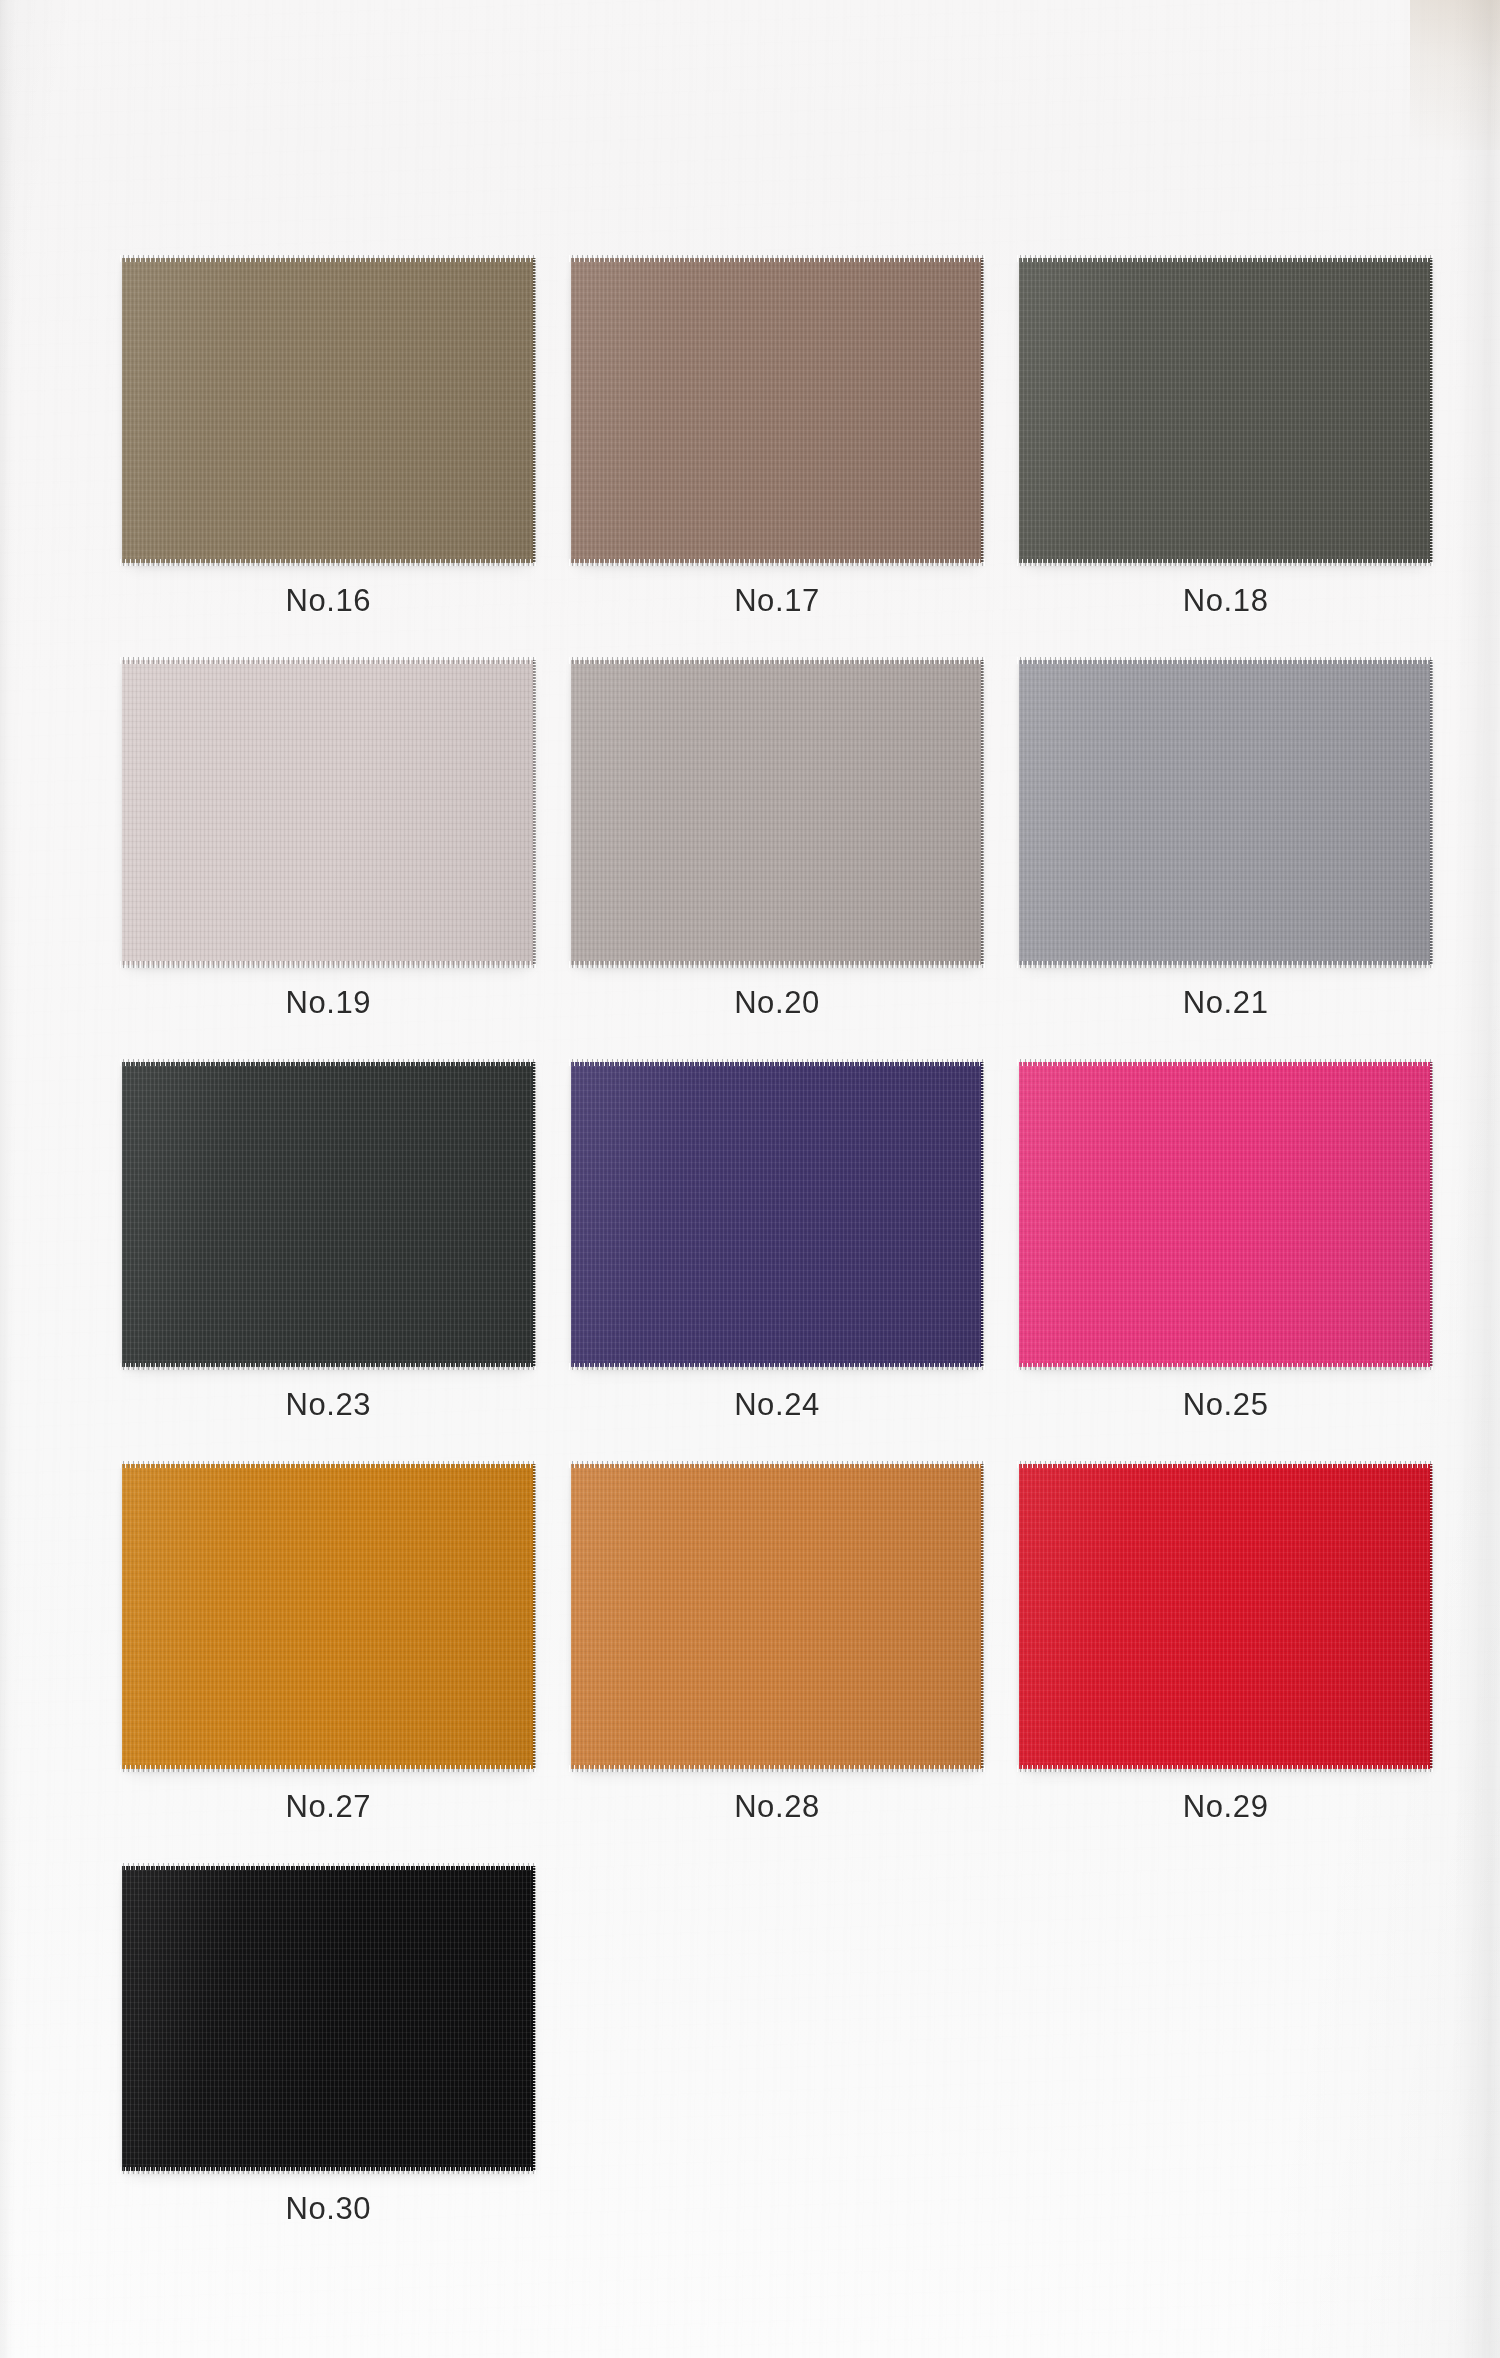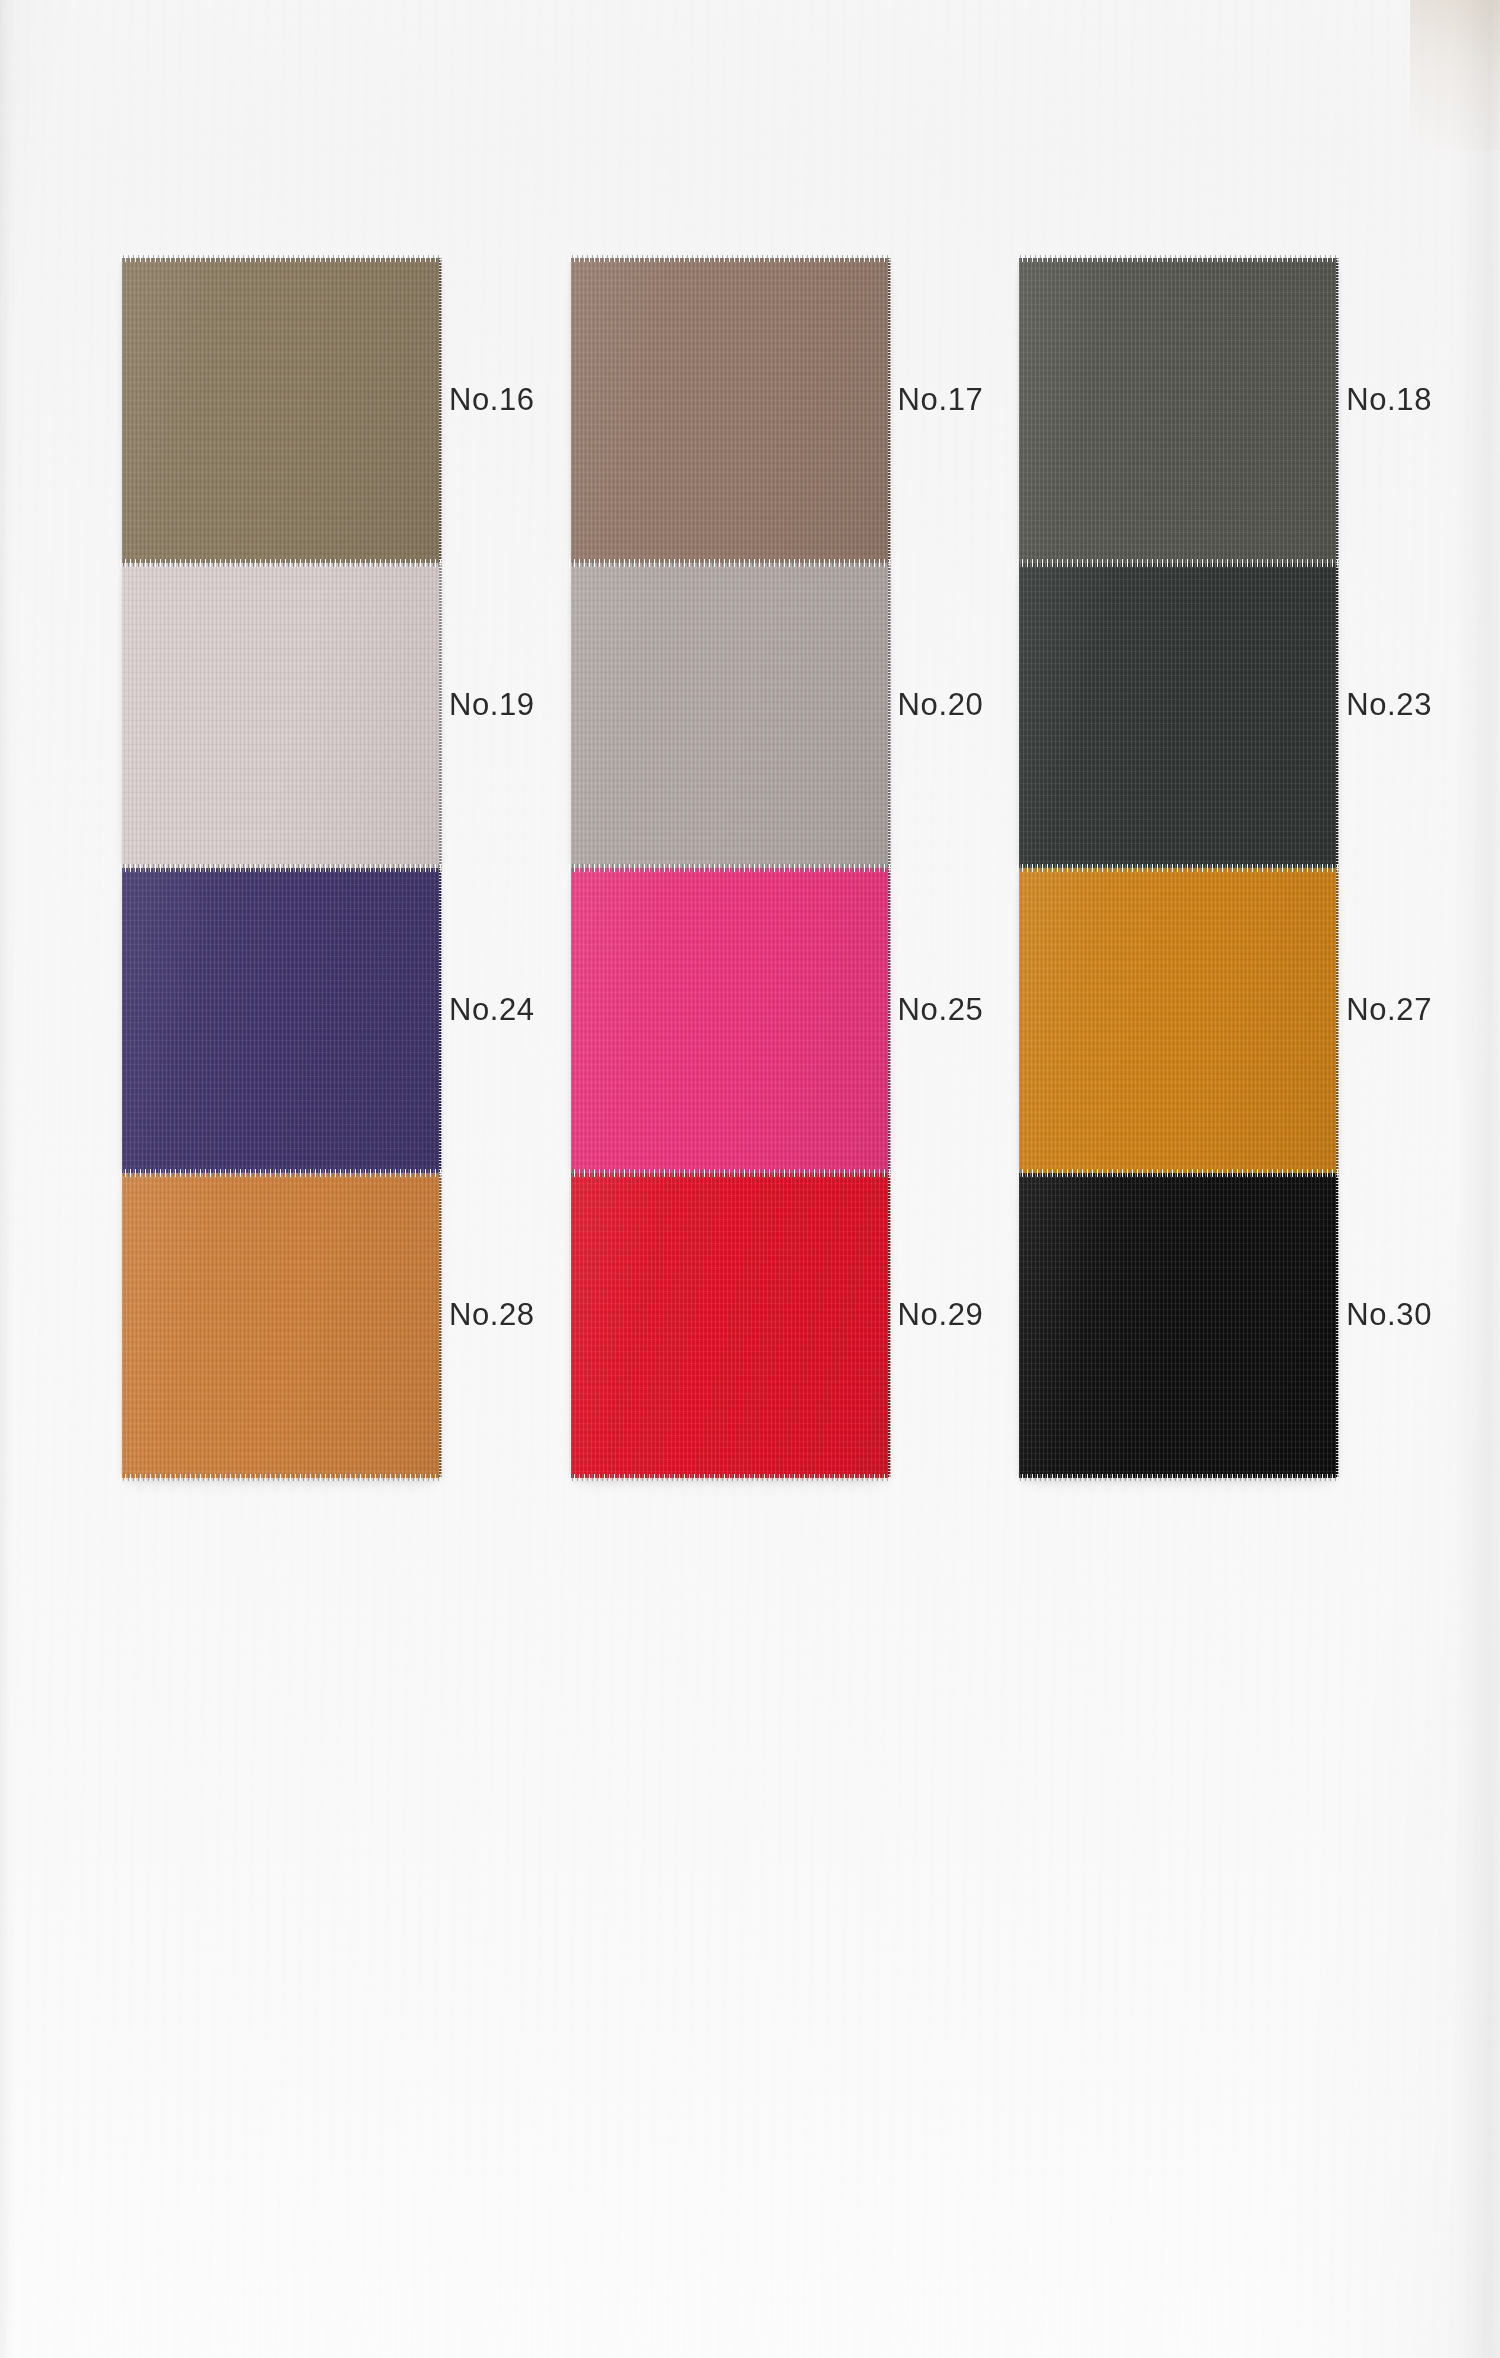--- a/index.html
+++ b/index.html
@@ -99,23 +99,22 @@
     top: 258px;
     width: 1310px;
     display: grid;
     grid-template-columns: repeat(3, 1fr);
     column-gap: 36px;
     row-gap: 0px;
   }
 
   .swatch-cell {
     display: flex;
-    flex-direction: row;
+    flex-direction: column;
     align-items: center;
-    gap: 8px;
   }
 
   
   .swatch-chip {
     position: relative;
     width: 100%;
     height: 305px;
     
     box-shadow:
       0 2px 5px rgba(0,0,0,0.10),
@@ -260,20 +259,28 @@
       </div>
       <div class="swatch-cell">
         <div class="swatch-chip" style="background: rgb(176, 167, 164);">
           <div class="fray top"></div>
           <div class="fray bottom"></div>
           <div class="selvedge"></div>
         </div>
         <div class="swatch-label">No.20</div>
       </div>
       <div class="swatch-cell">
+        <div class="swatch-chip" style="background: rgb(155, 155, 162);">
+          <div class="fray top"></div>
+          <div class="fray bottom"></div>
+          <div class="selvedge"></div>
+        </div>
+        <div class="swatch-label">No.21</div>
+      </div>
+      <div class="swatch-cell">
         <div class="swatch-chip" style="background: rgb(49, 53, 52);">
           <div class="fray top"></div>
           <div class="fray bottom"></div>
           <div class="selvedge"></div>
         </div>
         <div class="swatch-label">No.23</div>
       </div>
       <div class="swatch-cell">
         <div class="swatch-chip" style="background: rgb(65, 53, 107);">
           <div class="fray top"></div>

